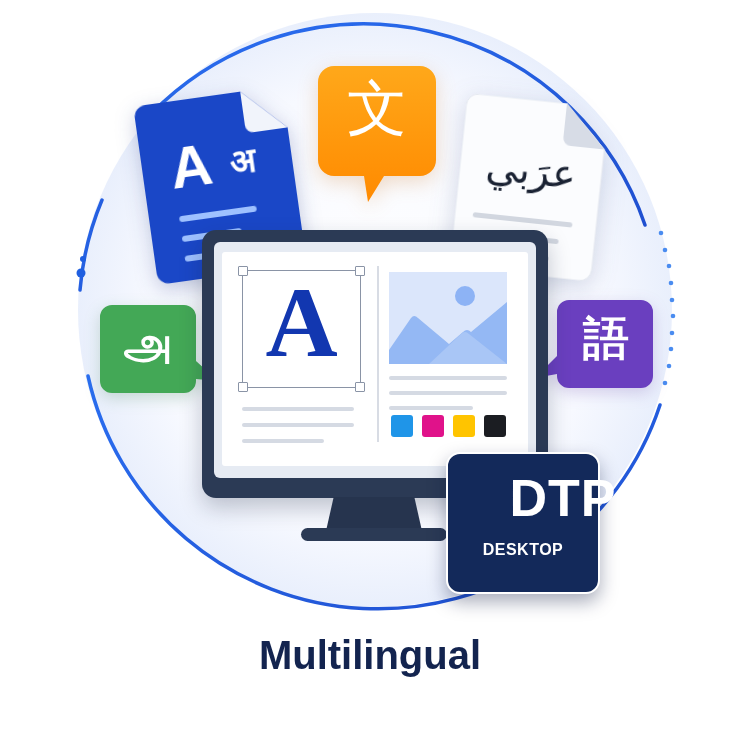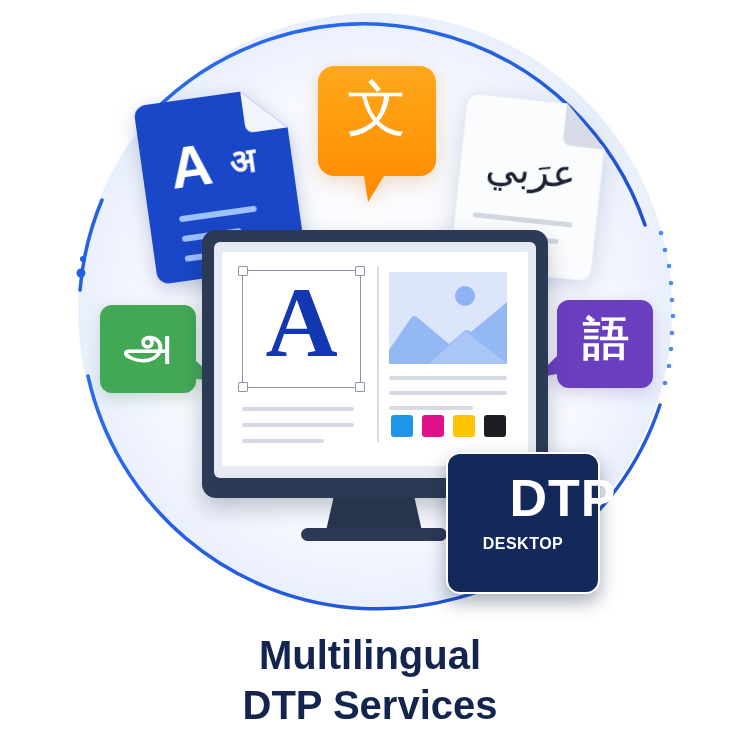--- a/index.html
+++ b/index.html
@@ -124,21 +124,21 @@
       text-align: center; color: #ffffff;
     }
     .dtp-big {
       position: absolute; left: 0; top: 18px; width: 100%;
       font-family: "Liberation Sans", sans-serif; font-weight: bold;
       font-size: 52px; line-height: 1; letter-spacing: 1px; margin-left: 40px;
     }
     .dtp-small {
       position: absolute; left: 0; width: 100%;
       font-family: "Liberation Sans", sans-serif; font-weight: bold;
-      font-size: 16px; line-height: 1; letter-spacing: 0.5px;
+      font-size: 16px; line-height: 1; letter-spacing: 0.5px; margin-top: 6px;
     }
 
     
     .title {
       left: 0; top: 630px; width: 740px; text-align: center;
       font-family: "Liberation Sans", "DejaVu Sans", sans-serif; font-weight: bold;
       color: #13244f; font-size: 40px; line-height: 50px;
     }
   </style>
 </head>
@@ -266,14 +266,13 @@
 <div class="abs stand-neck"></div>
 <div class="abs stand-base"></div>
 
 <div class="abs dtp-badge">
   <div class="dtp-big">DTP</div>
   <div class="dtp-small" style="top:82px">DESKTOP</div>
 </div>
 
 <div class="abs title">
   <div>Multilingual</div>
-  <div>DTP Services</div>
 </div>
 
 </body></html>

